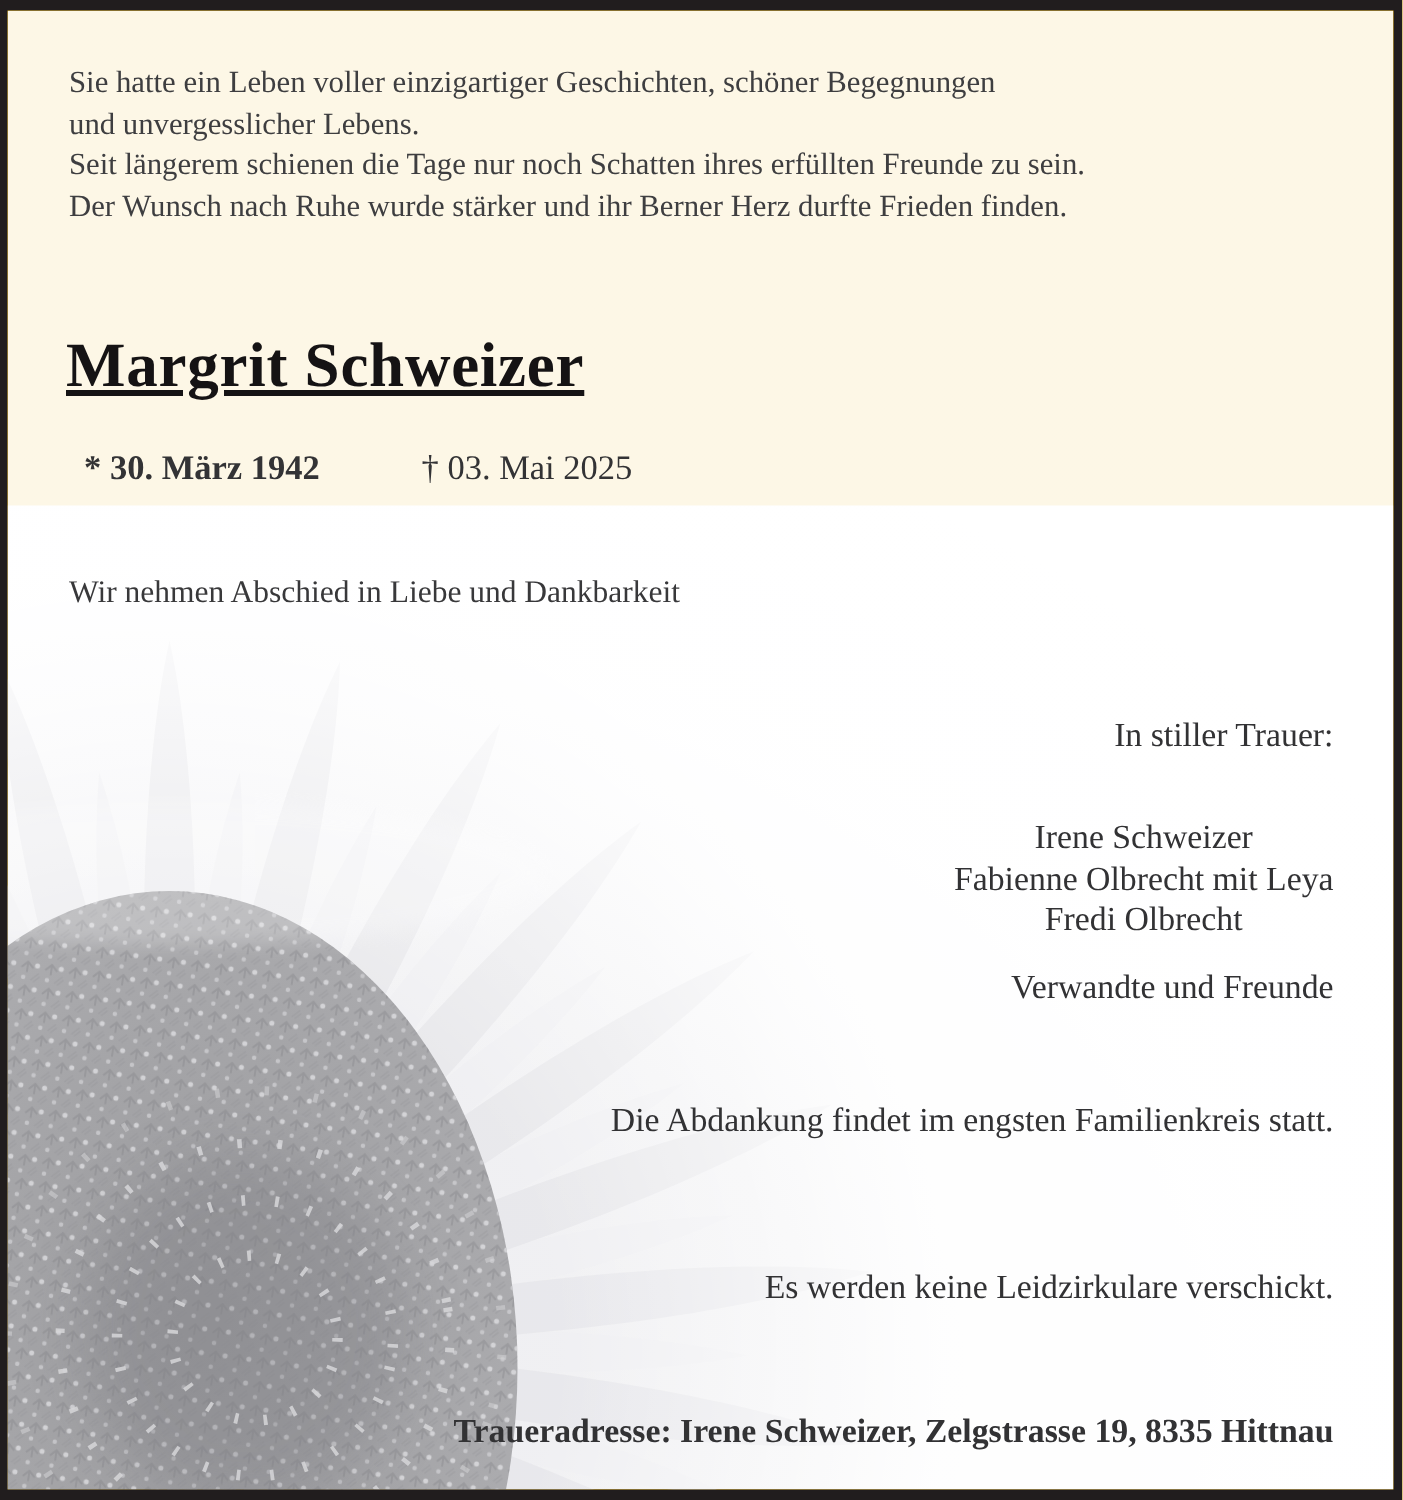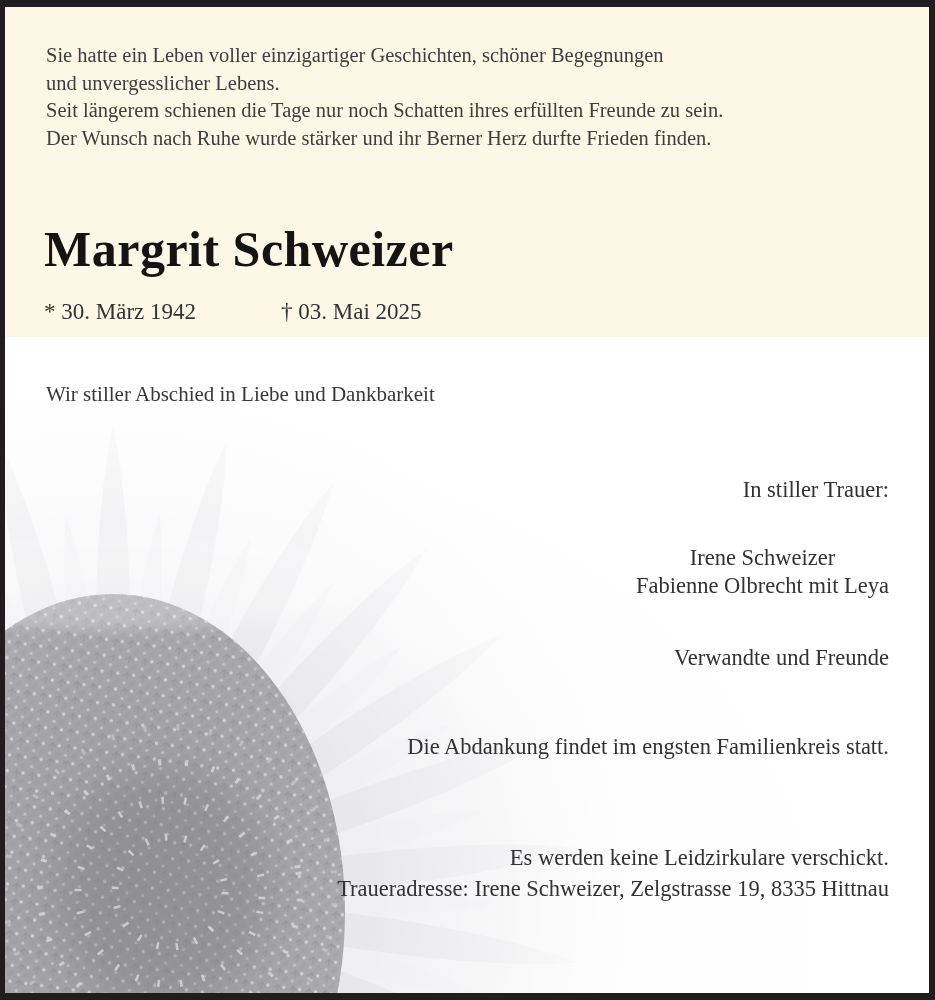--- a/index.html
+++ b/index.html
@@ -23,35 +23,35 @@
   }
   .flower-svg{position:absolute;left:5px;top:7px;width:924px;height:986px;z-index:1;}
   .txt{position:absolute;z-index:3;white-space:nowrap;}
   .intro{
     left:46px;top:42px;
     font-size:20.5px;line-height:27.5px;
     color:#3e3e40;
   }
   .title{
     left:44px;top:220px;
-    font-size:50px;font-weight:700;
-    color:#151314;letter-spacing:0.5px;
+    font-size:42px;font-weight:700;
+    color:#151314;letter-spacing:0.5px;text-decoration:underline;
   }
   .dates{left:0;top:299px;width:935px;font-size:23px;color:#333335;}
-  .birth{position:absolute;left:44px;top:0;white-space:nowrap;}
+  .birth{position:absolute;left:56px;top:0;white-space:nowrap;font-weight:bold;}
   .death{position:absolute;left:281px;top:0;white-space:nowrap;}
   .farewell{left:46px;top:382px;font-size:21px;color:#38383a;}
   .rblock{right:46px;text-align:center;font-size:22.5px;color:#323234;}
   .mourning-heading{top:477px;}
   .mourners{top:544px;line-height:27.5px;}
   .mourners div{white-space:nowrap;}
   .mourners-closing{top:645px;}
   .service-note{top:734px;}
   .condolence-note{top:845px;}
-  .address{top:876px;}
+  .address{top:941px;font-weight:bold;}
 </style>
 </head>
 <body>
 
 <div class="page">
 
   <svg class="flower-svg" viewBox="0 0 924 986" preserveAspectRatio="none" aria-hidden="true">
     <defs>
       <path id="petalL" d="M108 420 C130 520 132 700 108 890 C84 700 86 520 108 420 Z"></path>
       <path id="petalS" d="M108 505 C126 590 128 740 108 890 C88 740 90 590 108 505 Z"></path>
@@ -152,27 +152,28 @@
     <div>Der Wunsch nach Ruhe wurde stärker und ihr Berner Herz durfte Frieden finden.</div>
   </div>
 
   <div class="txt title">Margrit Schweizer</div>
 
   <div class="txt dates">
     <span class="birth">* 30. März 1942</span>
     <span class="death">† 03. Mai 2025</span>
   </div>
 
-  <div class="txt farewell">Wir stiller Abschied in Liebe und Dankbarkeit</div>
+  <div class="txt farewell">Wir nehmen Abschied in Liebe und Dankbarkeit</div>
 
   <div class="txt rblock mourning-heading">In stiller Trauer:</div>
 
   <div class="txt rblock mourners">
     <div>Irene Schweizer</div>
     <div>Fabienne Olbrecht mit Leya</div>
+    <div>Fredi Olbrecht</div>
   </div>
 
   <div class="txt rblock service-note">Die Abdankung findet im engsten Familienkreis statt.</div>
 
   <div class="txt rblock mourners-closing">Verwandte und Freunde</div>
 
   <div class="txt rblock condolence-note">Es werden keine Leidzirkulare verschickt.</div>
 
   <div class="txt rblock address">Traueradresse: Irene Schweizer, Zelgstrasse 19, 8335 Hittnau</div>
 

